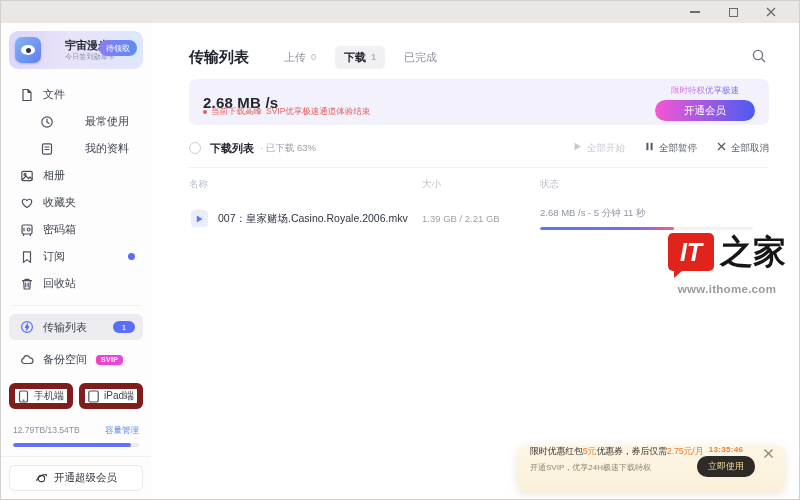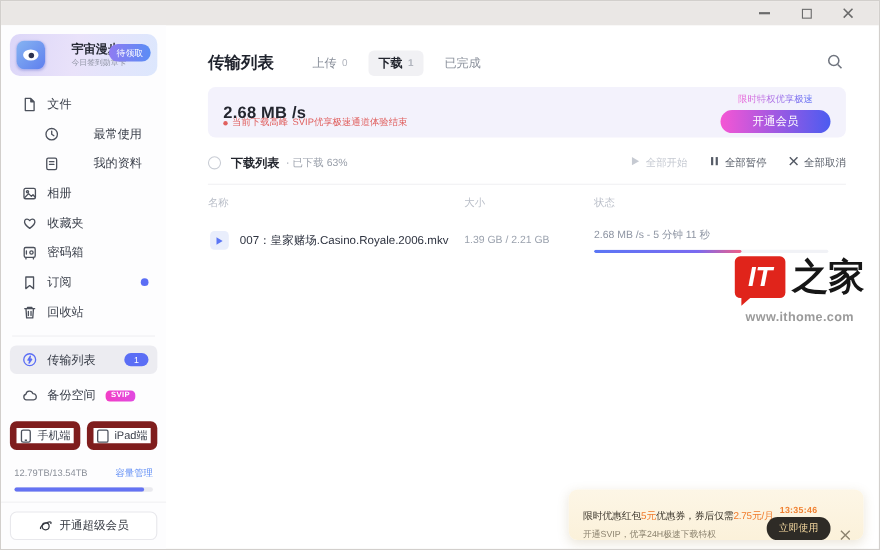--- a/index.html
+++ b/index.html
@@ -106,21 +106,21 @@
 
   
   .watermark { position:absolute; right:12px; top:210px; width:120px; text-align:center; pointer-events:none; }
   .wm-row { display:flex; align-items:flex-start; justify-content:center; gap:6px; }
   .wm-logo { width:46px; height:38px; background:#e0241b; border-radius:5px; color:#fff; font-weight:bold; font-style:italic; font-size:25px; display:flex; align-items:center; justify-content:center; position:relative; font-family:"Liberation Sans",sans-serif; }
   .wm-logo::after { content:""; position:absolute; left:6px; bottom:-7px; width:0; height:0; border-left:9px solid #e0241b; border-bottom:8px solid transparent; }
   .wm-brand { font-size:33px; line-height:38px; color:#161616; font-weight:bold; font-family:"DejaVu Serif","Liberation Serif",serif; }
   .wm-url { margin-top:12px; font-size:11.5px; font-weight:bold; color:#9a9a9a; letter-spacing:.3px; }
 
   
-  .toast { position:absolute; right:14px; bottom:8px; width:268px; height:46px; background:linear-gradient(180deg,#fdf6e6,#fbf1da); border-radius:8px; box-shadow:0 3px 10px rgba(150,120,60,.18); display:flex; align-items:flex-end; padding:0 10px 0 13px; gap:8px; }
+  .toast { position:absolute; right:14px; bottom:8px; width:268px; height:46px; background:linear-gradient(180deg,#fdf6e6,#fbf1da); border-radius:8px; box-shadow:0 3px 10px rgba(150,120,60,.18); display:flex; align-items:flex-start; padding:0 10px 0 13px; gap:8px; }
   .toast-left { flex:1; min-width:0; }
   .toast-l1 { font-size:9px; color:#3a342a; white-space:nowrap; letter-spacing:-.2px; }
   .toast-l1 .hl { color:#f07a2a; }
   .toast-l2 { font-size:8px; color:#8d8470; margin-top:4px; white-space:nowrap; }
   .toast-right { display:flex; flex-direction:column; align-items:center; gap:2px; flex:0 0 auto; }
   .countdown { font-size:8px; color:#f08030; font-weight:bold; letter-spacing:.3px; }
   .use-btn { background:#2e2b26; color:#f5d9a0; font-size:9px; border:none; border-radius:10px; padding:4px 11px; cursor:pointer; font-family:inherit; white-space:nowrap; }
   .toast-close { width:12px; height:12px; flex:0 0 auto; cursor:pointer; }
   .toast-close svg { width:11px; height:11px; stroke:#8d8470; stroke-width:1.3; }
 </style>

